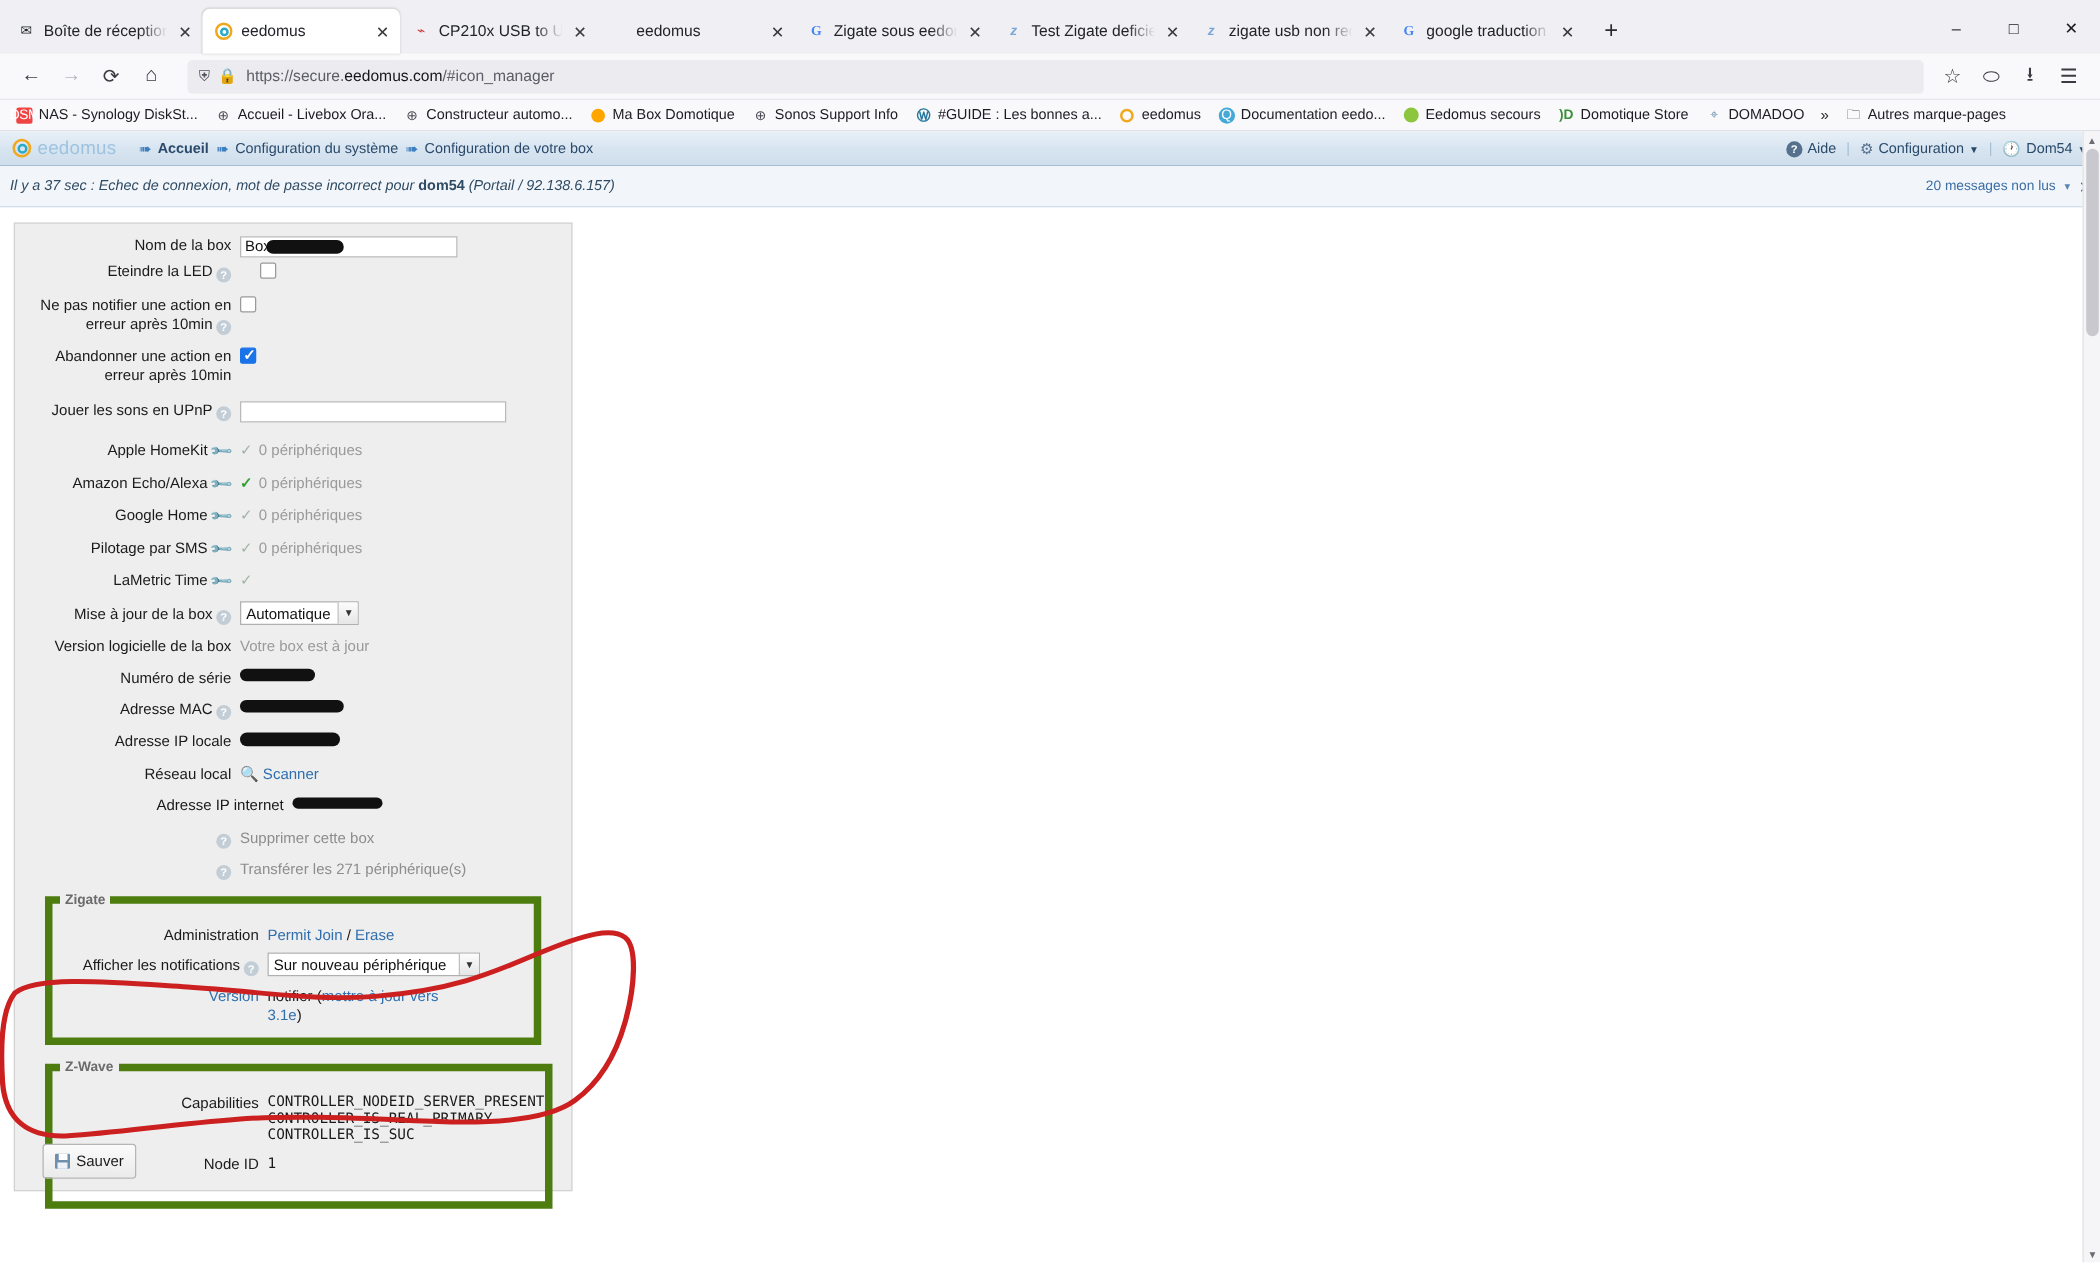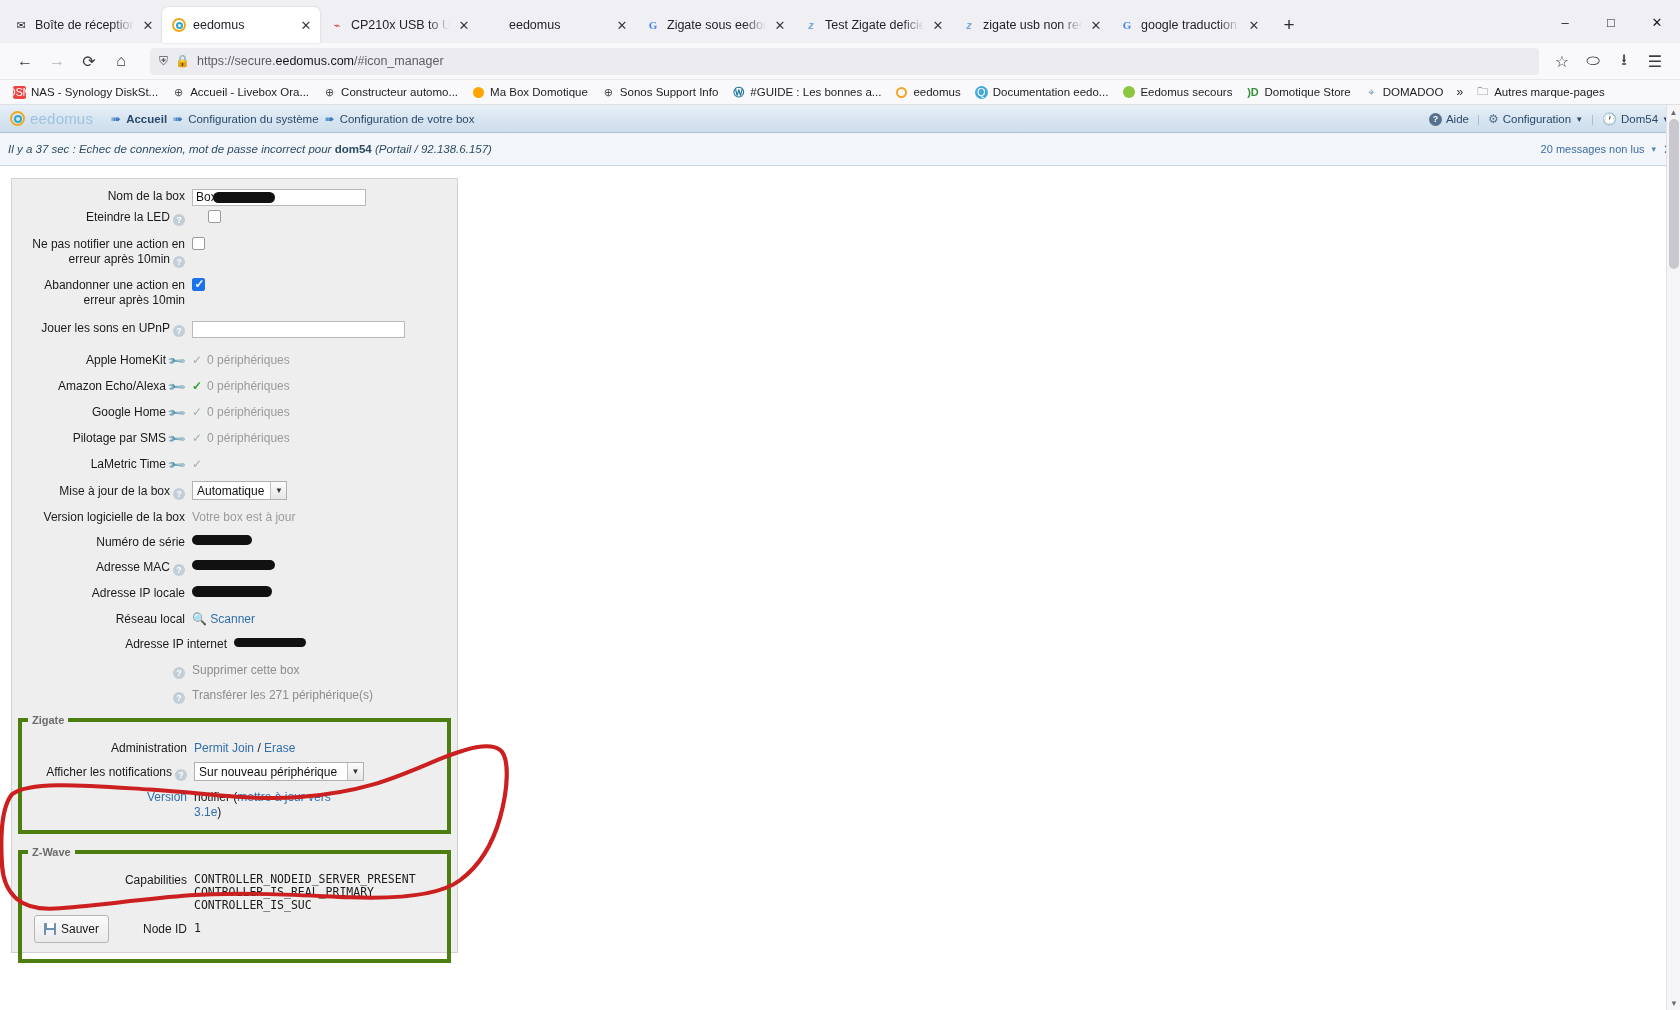--- a/index.html
+++ b/index.html
@@ -221,21 +221,21 @@
   }
   .select .sv{ padding:1px 6px 0 4px; color:#111; display:flex; align-items:center;}
   .select .sarrow{
     width:16px; background:linear-gradient(to bottom,#fcfcfc,#e6e6e6);
     border-left:1px solid #c0c0c0; display:flex;align-items:center;justify-content:center;
     font-size:8px; color:#333;
   }
   .redacted{ display:inline-block; background:#111; border-radius:7px; }
 
   fieldset.grp{
-    margin:0 6px; padding:6px 0 10px 0; border:4px solid #4d7c0f;
+    margin:0 24px; padding:6px 0 10px 0; border:6px solid #4d7c0f;
     position:relative;
   }
   fieldset.grp legend{ font-size:11px; color:#6b6b6b; padding:0 4px; margin-left:6px; font-weight:bold;}
   .mono{ font-family:"DejaVu Sans Mono", monospace; font-size:11.5px; line-height:13px; }
 
   .savebtn{
     position:absolute; left:22px; top:736px;
     display:inline-flex; align-items:center; gap:5px;
     height:28px; padding:0 9px;
     background:linear-gradient(to bottom,#fbfbfb,#eaeaea);

